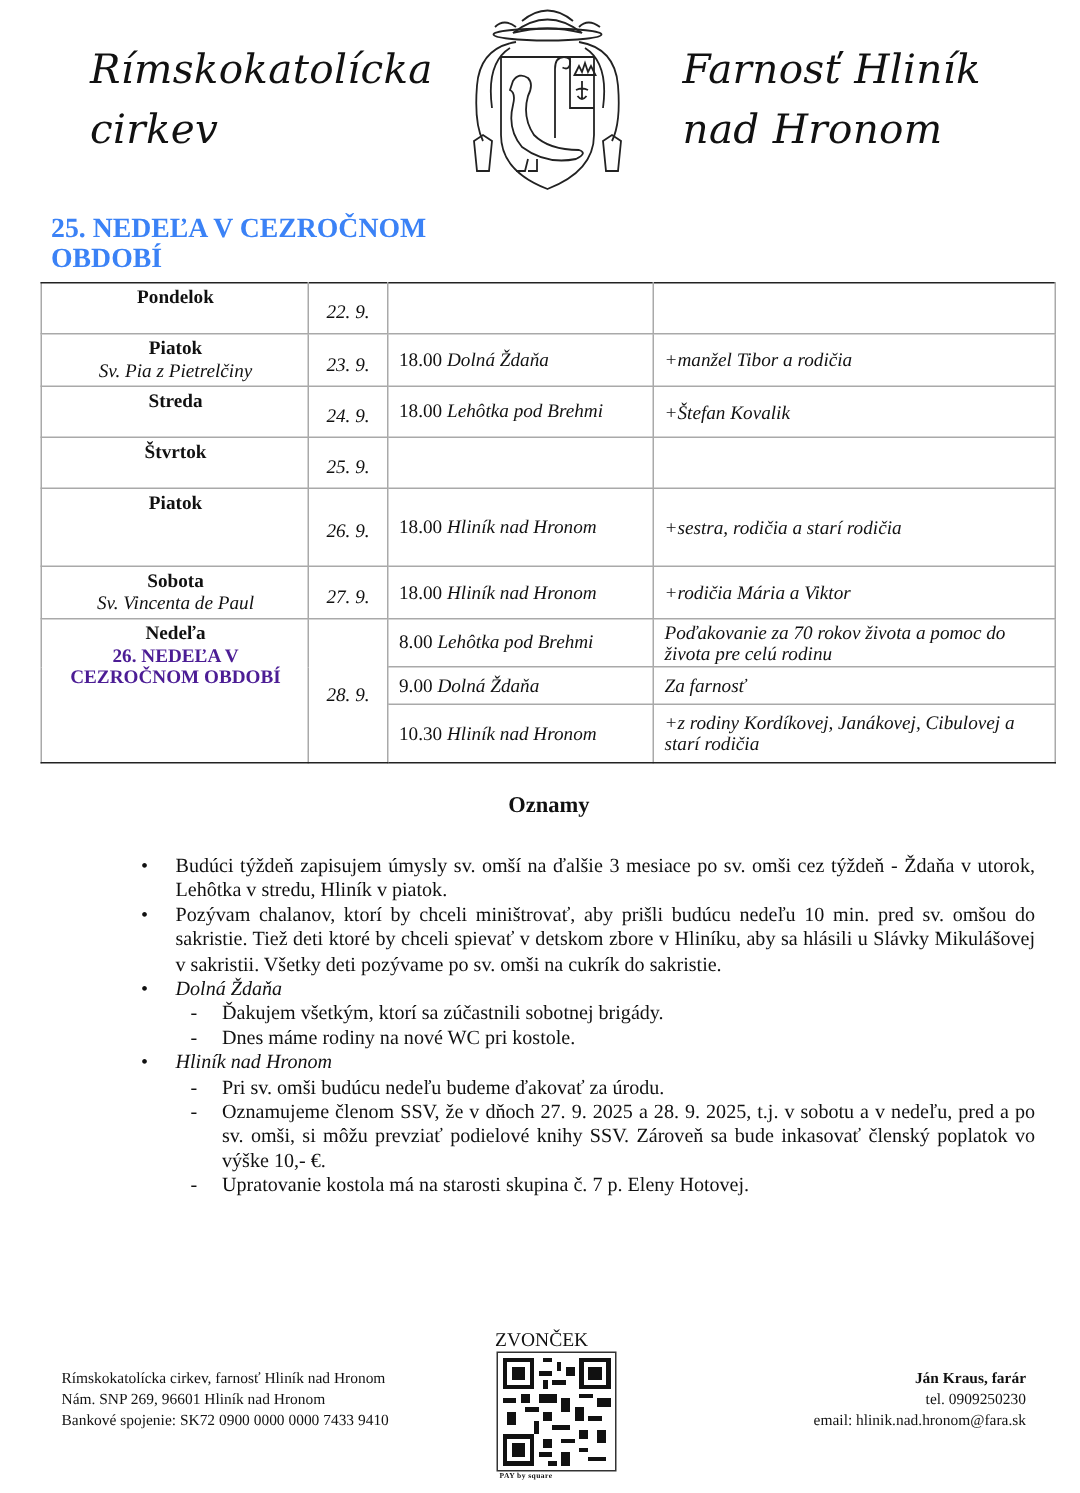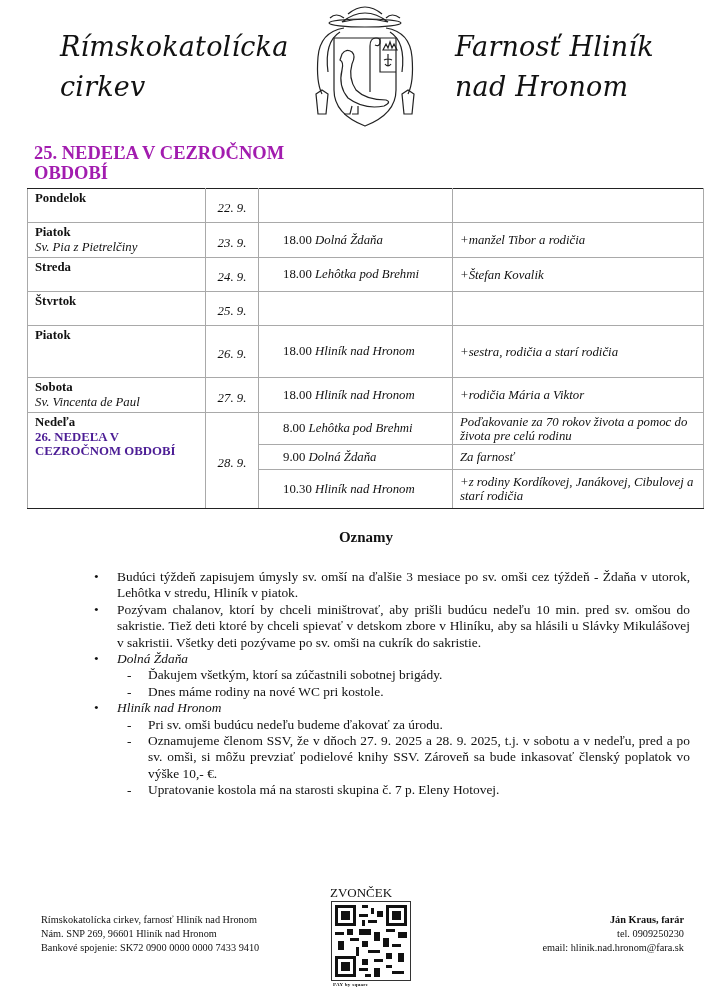--- a/index.html
+++ b/index.html
@@ -4,29 +4,29 @@
 <style>
   html, body { margin:0; padding:0; background:#fff; }
   body { width:720px; height:995px; position:relative; overflow:hidden;
          font-family:"Liberation Serif", "DejaVu Serif", serif; color:#111; }
   .abs { position:absolute; }
   .hdr-text { font-family:"DejaVu Serif", "Liberation Serif", serif; font-style:italic;
               font-size:27px; line-height:40px; color:#111; letter-spacing:0.2px; }
   #hdr-left { left:60px; top:27px; width:215px; }
   #hdr-right { left:455px; top:27px; width:210px; }
   #logo { left:300px; top:2px; width:130px; height:125px; }
-  .title { left:34px; top:143px; font-weight:bold; font-size:18.5px; line-height:20px; color:#a21caf; width:320px; }
+  .title { left:34px; top:143px; font-weight:bold; font-size:18.5px; line-height:20px; color:#3b82f6; width:320px; }
 
   table.sched { position:absolute; left:27px; top:188px; border-collapse:collapse; width:677px;
                 font-size:12.8px; }
   table.sched td { border:1px solid #a9a9a9; vertical-align:top; padding:0 6px; }
   table.sched tr.brow td { border-top:1.5px solid #222; }
-  table.sched td.c1 { width:164px; padding-left:7px; }
+  table.sched td.c1 { width:164px; padding-left:7px;text-align:center; }
   table.sched td.c2 { width:40px; text-align:center; vertical-align:middle; font-style:italic; padding-top:6px;}
-  table.sched td.c3 { width:163px; vertical-align:middle; padding-left:24px; }
+  table.sched td.c3 { width:163px; vertical-align:middle; padding-left:7px; }
   table.sched td.c4 { vertical-align:middle; padding-left:7px; line-height:14px;font-style:italic; }
   .dayname { font-weight:bold; display:block; line-height:15px; margin-top:2px; }
   .saint { font-style:italic; display:block; line-height:15px; }
   .gold { color:#4c1d95; font-weight:bold; display:block; line-height:14px; }
   .place { font-style:italic; }
 
   #oznamy-title { left:0; width:732px; top:529px; text-align:center; font-weight:bold; font-size:15px; }
   ul.ann { position:absolute; left:90px; top:569px; width:600px; margin:0; padding:0; list-style:none;
            font-size:13.4px; line-height:16.4px; }
   ul.ann > li { position:relative; padding-left:27px; }

